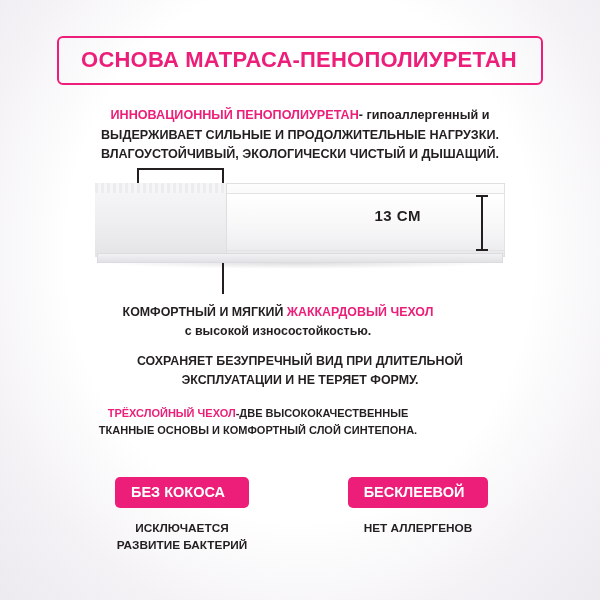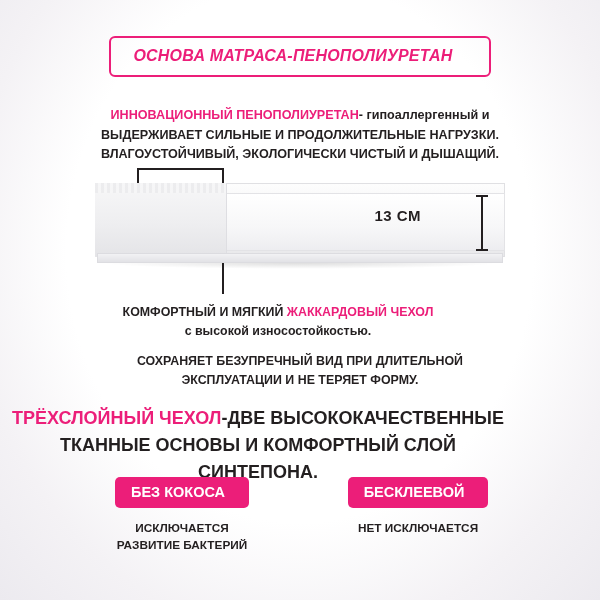--- a/index.html
+++ b/index.html
@@ -28,28 +28,27 @@
     position: absolute;
     top: 36px;
     left: 0;
     width: 600px;
     display: flex;
     justify-content: center;
   }
   .title-badge {
     border: 2px solid #ec1e79;
     border-radius: 6px;
-    padding: 9px 36px 10px 22px;
+    padding: 9px 24px 10px 22px;
     color: #ec1e79;
-    font-size: 16px;
+    font-size: 22px;
     font-weight: bold;
     letter-spacing: 0.2px;
     white-space: nowrap;
     background: transparent;
-    font-style: italic;
   }
 
   
   .top-text {
     position: absolute;
     top: 106px;
     left: 0;
     width: 600px;
     text-align: center;
     font-size: 12.6px;
@@ -195,21 +194,21 @@
     line-height: 1.5;
     font-weight: bold;
   }
 
   .mid-text3 {
     position: absolute;
     top: 405px;
     left: 0;
     width: 516px;
     text-align: center;
-    font-size: 18px;
+    font-size: 11px;
     line-height: 1.5;
     font-weight: bold;
   }
   .mid-text3 .pink { color: #ec1e79; }
 
   
   .badges {
     position: absolute;
     top: 477px;
     left: 0;
@@ -295,18 +294,18 @@
     <div class="badge-col">
       <div class="badge">БЕЗ КОКОСА</div>
       <div class="badge-caption">
         <div>ИСКЛЮЧАЕТСЯ</div>
         <div>РАЗВИТИЕ БАКТЕРИЙ</div>
       </div>
     </div>
     <div class="badge-col">
       <div class="badge">БЕСКЛЕЕВОЙ</div>
       <div class="badge-caption">
-        <div>НЕТ ИСКЛЮЧАЕТСЯ</div>
+        <div>НЕТ АЛЛЕРГЕНОВ</div>
       </div>
     </div>
   </div>
 
 </div>
 
 </body></html>

